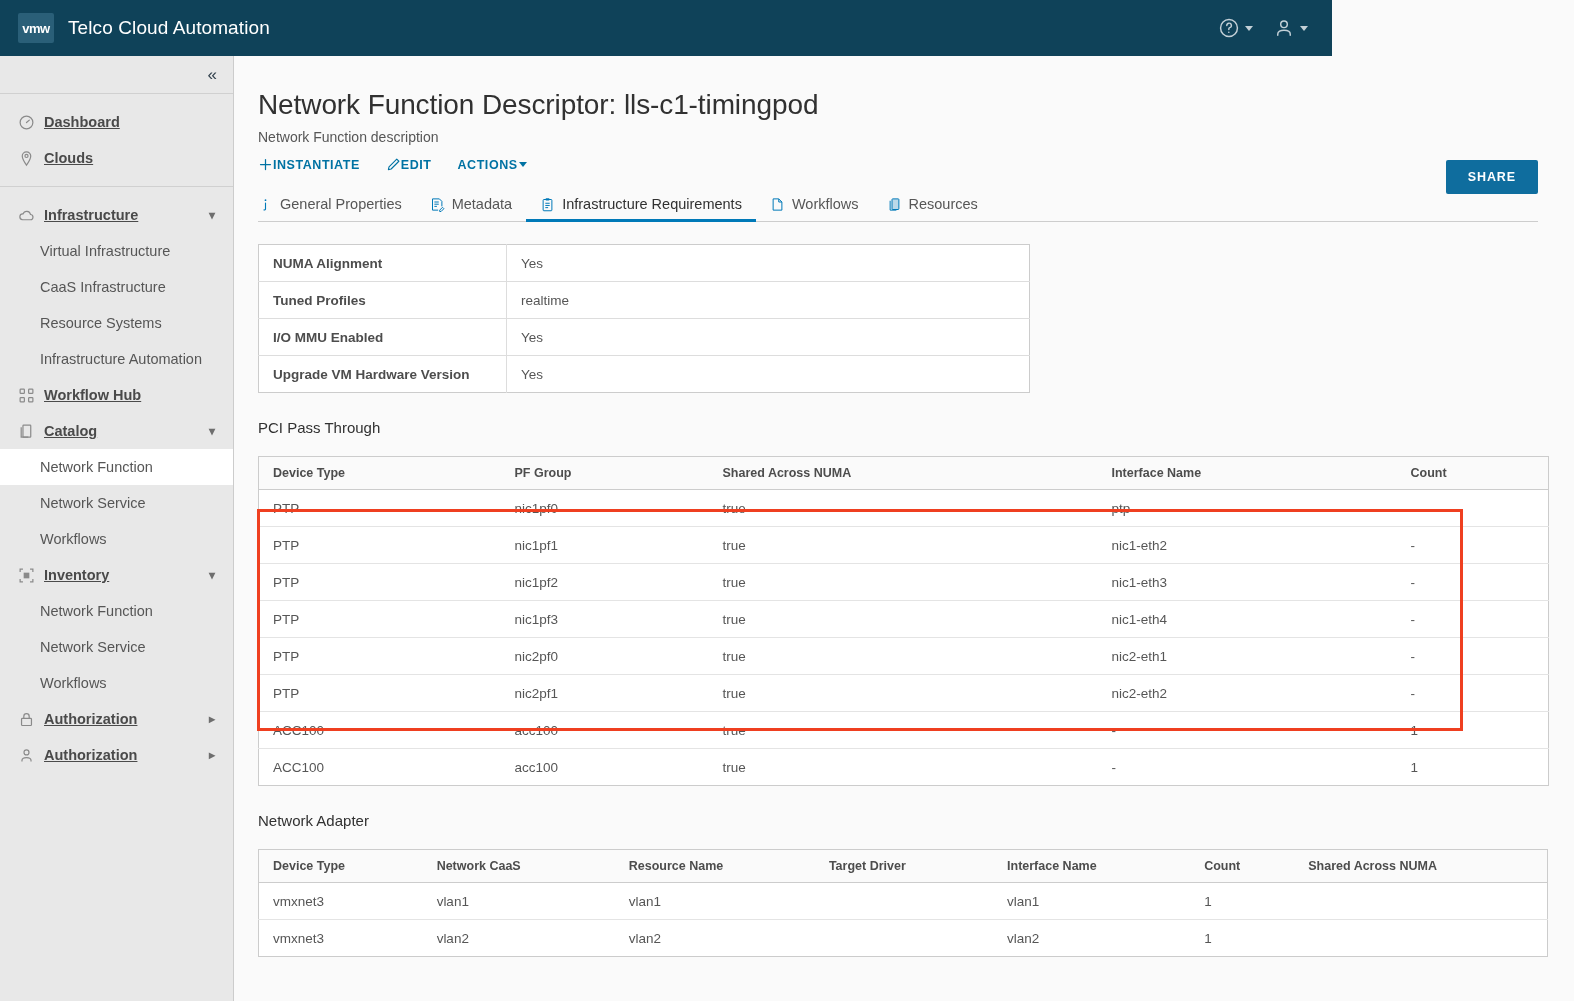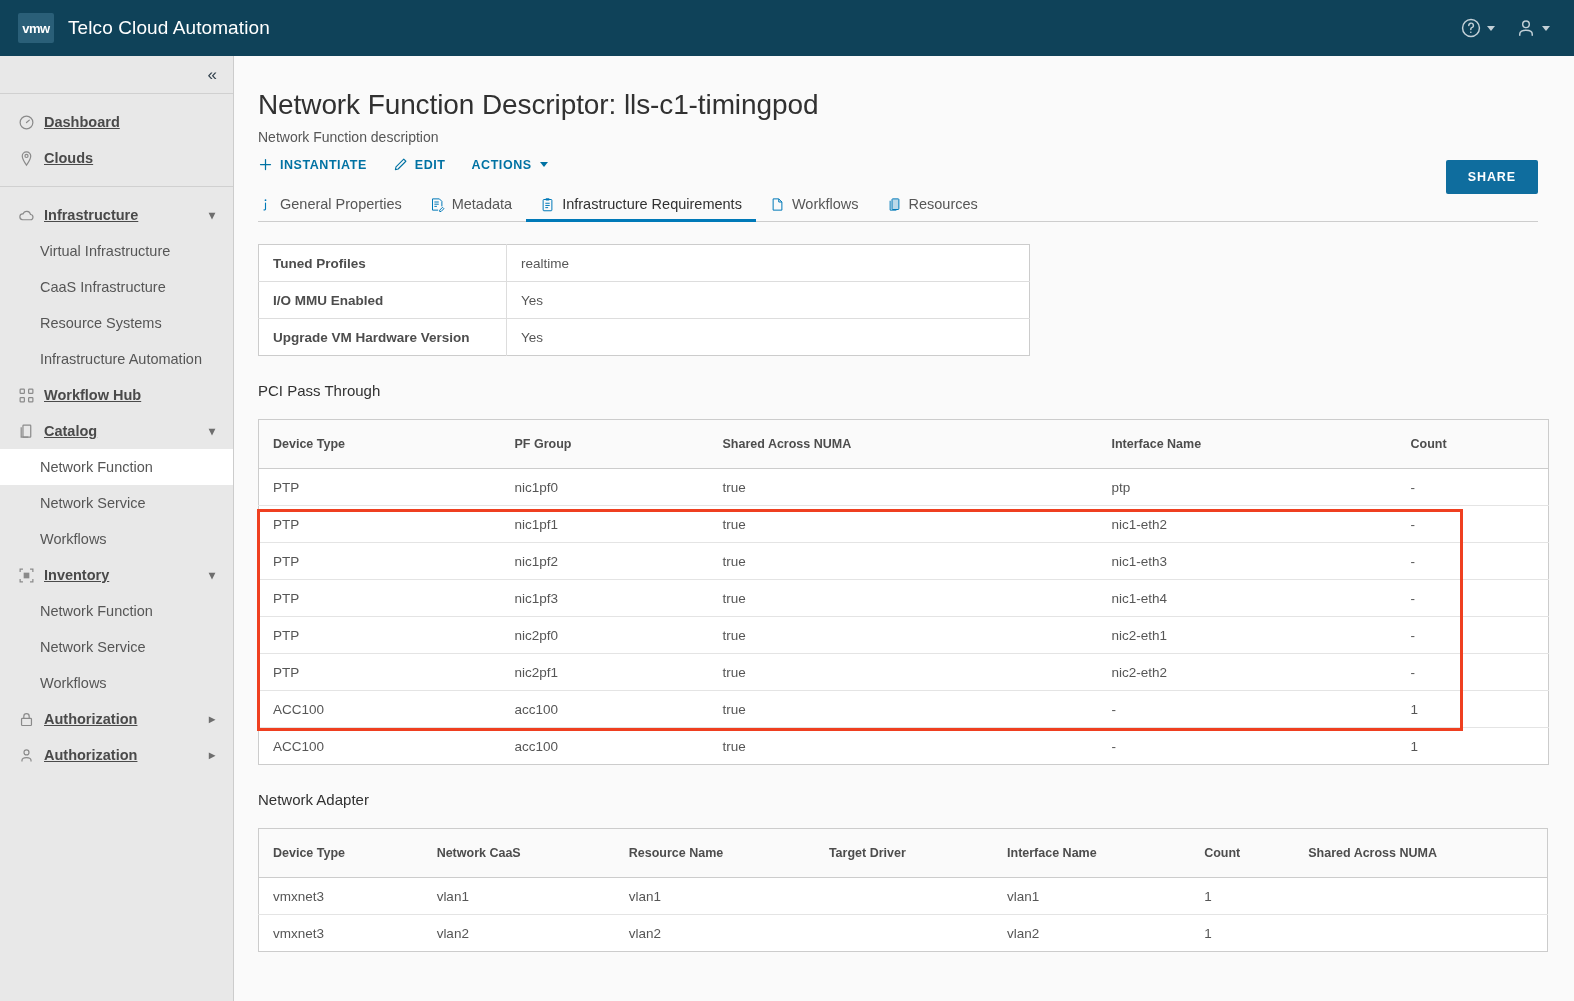--- a/index.html
+++ b/index.html
@@ -5,21 +5,21 @@
   * { box-sizing: border-box; margin: 0; padding: 0; }
   html, body {
     width: 1574px; height: 1001px;
     font-family: "Liberation Sans", sans-serif;
     background: #fafafa;
     overflow: hidden;
   }
 
   
   .topbar {
-    position: absolute; top: 0; left: 0; width: 1574px; height: 56px;
+    position: absolute; top: 0; left: 0; width: 1332px; height: 56px;
     background: #0f4259;
     display: flex; align-items: center;
   }
   .brand-logo {
     width: 36px; height: 30px; margin-left: 18px;
     background: #2a5f78;
     border-radius: 2px;
     display: flex; align-items: center; justify-content: center;
     color: #ffffff; font-size: 13px; font-weight: bold; letter-spacing: -0.5px;
   }
@@ -80,21 +80,21 @@
     margin: 33px 0 0 24px; font-size: 28px; color: #313131; font-weight: 400;
     letter-spacing: -0.1px;
   }
   .page-subtitle {
     margin: 8px 0 0 24px; font-size: 14px; color: #565656;
   }
   .actionbar {
     margin: 12px 0 0 24px; display: flex; align-items: center; gap: 26px;
   }
   .act-btn {
-    display: flex; align-items: center; gap: 7px;
+    display: flex; align-items: center; 
     color: #0072a3; font-size: 12.5px; font-weight: bold;
     letter-spacing: 0.55px; cursor: pointer; text-transform: uppercase;
   }
   .act-icon { width: 15px; height: 15px; display: block; }
   .act-caret {
     width: 0; height: 0; border-left: 4px solid transparent;
     border-right: 4px solid transparent; border-top: 5px solid #0072a3;
     margin-left: 1px;
   }
   .share-btn {
@@ -140,21 +140,21 @@
   .section-title {
     margin: 26px 0 0 24px; font-size: 15px; color: #313131;
   }
 
   .data-table {
     margin: 20px 0 0 24px; width: 1290px;
     border-collapse: collapse; background: #ffffff;
     border: 1px solid #cccccc; table-layout: fixed;
   }
   .data-table th {
-    height: 49px; text-align: left; padding: 0 0 0 14px;
+    height: 33px; text-align: left; padding: 0 0 0 14px;
     font-size: 12.5px; font-weight: bold; color: #4d4d4d;
     background: #fafafa; border-bottom: 1px solid #cccccc;
     vertical-align: middle;
   }
   .data-table td {
     height: 37px; padding: 0 0 0 14px; font-size: 13.5px; color: #565656;
     border-bottom: 1px solid #e4e4e4; vertical-align: middle;
   }
   .data-table tr:last-child td { border-bottom: none; }
 
@@ -380,20 +380,24 @@
         <rect x="8" y="3" width="11" height="17" rx="1"></rect>
         <path d="M5 6v15h10"></path>
       </svg>
       <span>Resources</span>
     </div>
   </div>
 
   <table class="kv-table">
     <tbody>
       <tr>
+        <td class="k">NUMA Alignment</td>
+        <td>Yes</td>
+      </tr>
+      <tr>
         <td class="k">Tuned Profiles</td>
         <td>realtime</td>
       </tr>
       <tr>
         <td class="k">I/O MMU Enabled</td>
         <td>Yes</td>
       </tr>
       <tr>
         <td class="k">Upgrade VM Hardware Version</td>
         <td>Yes</td>

